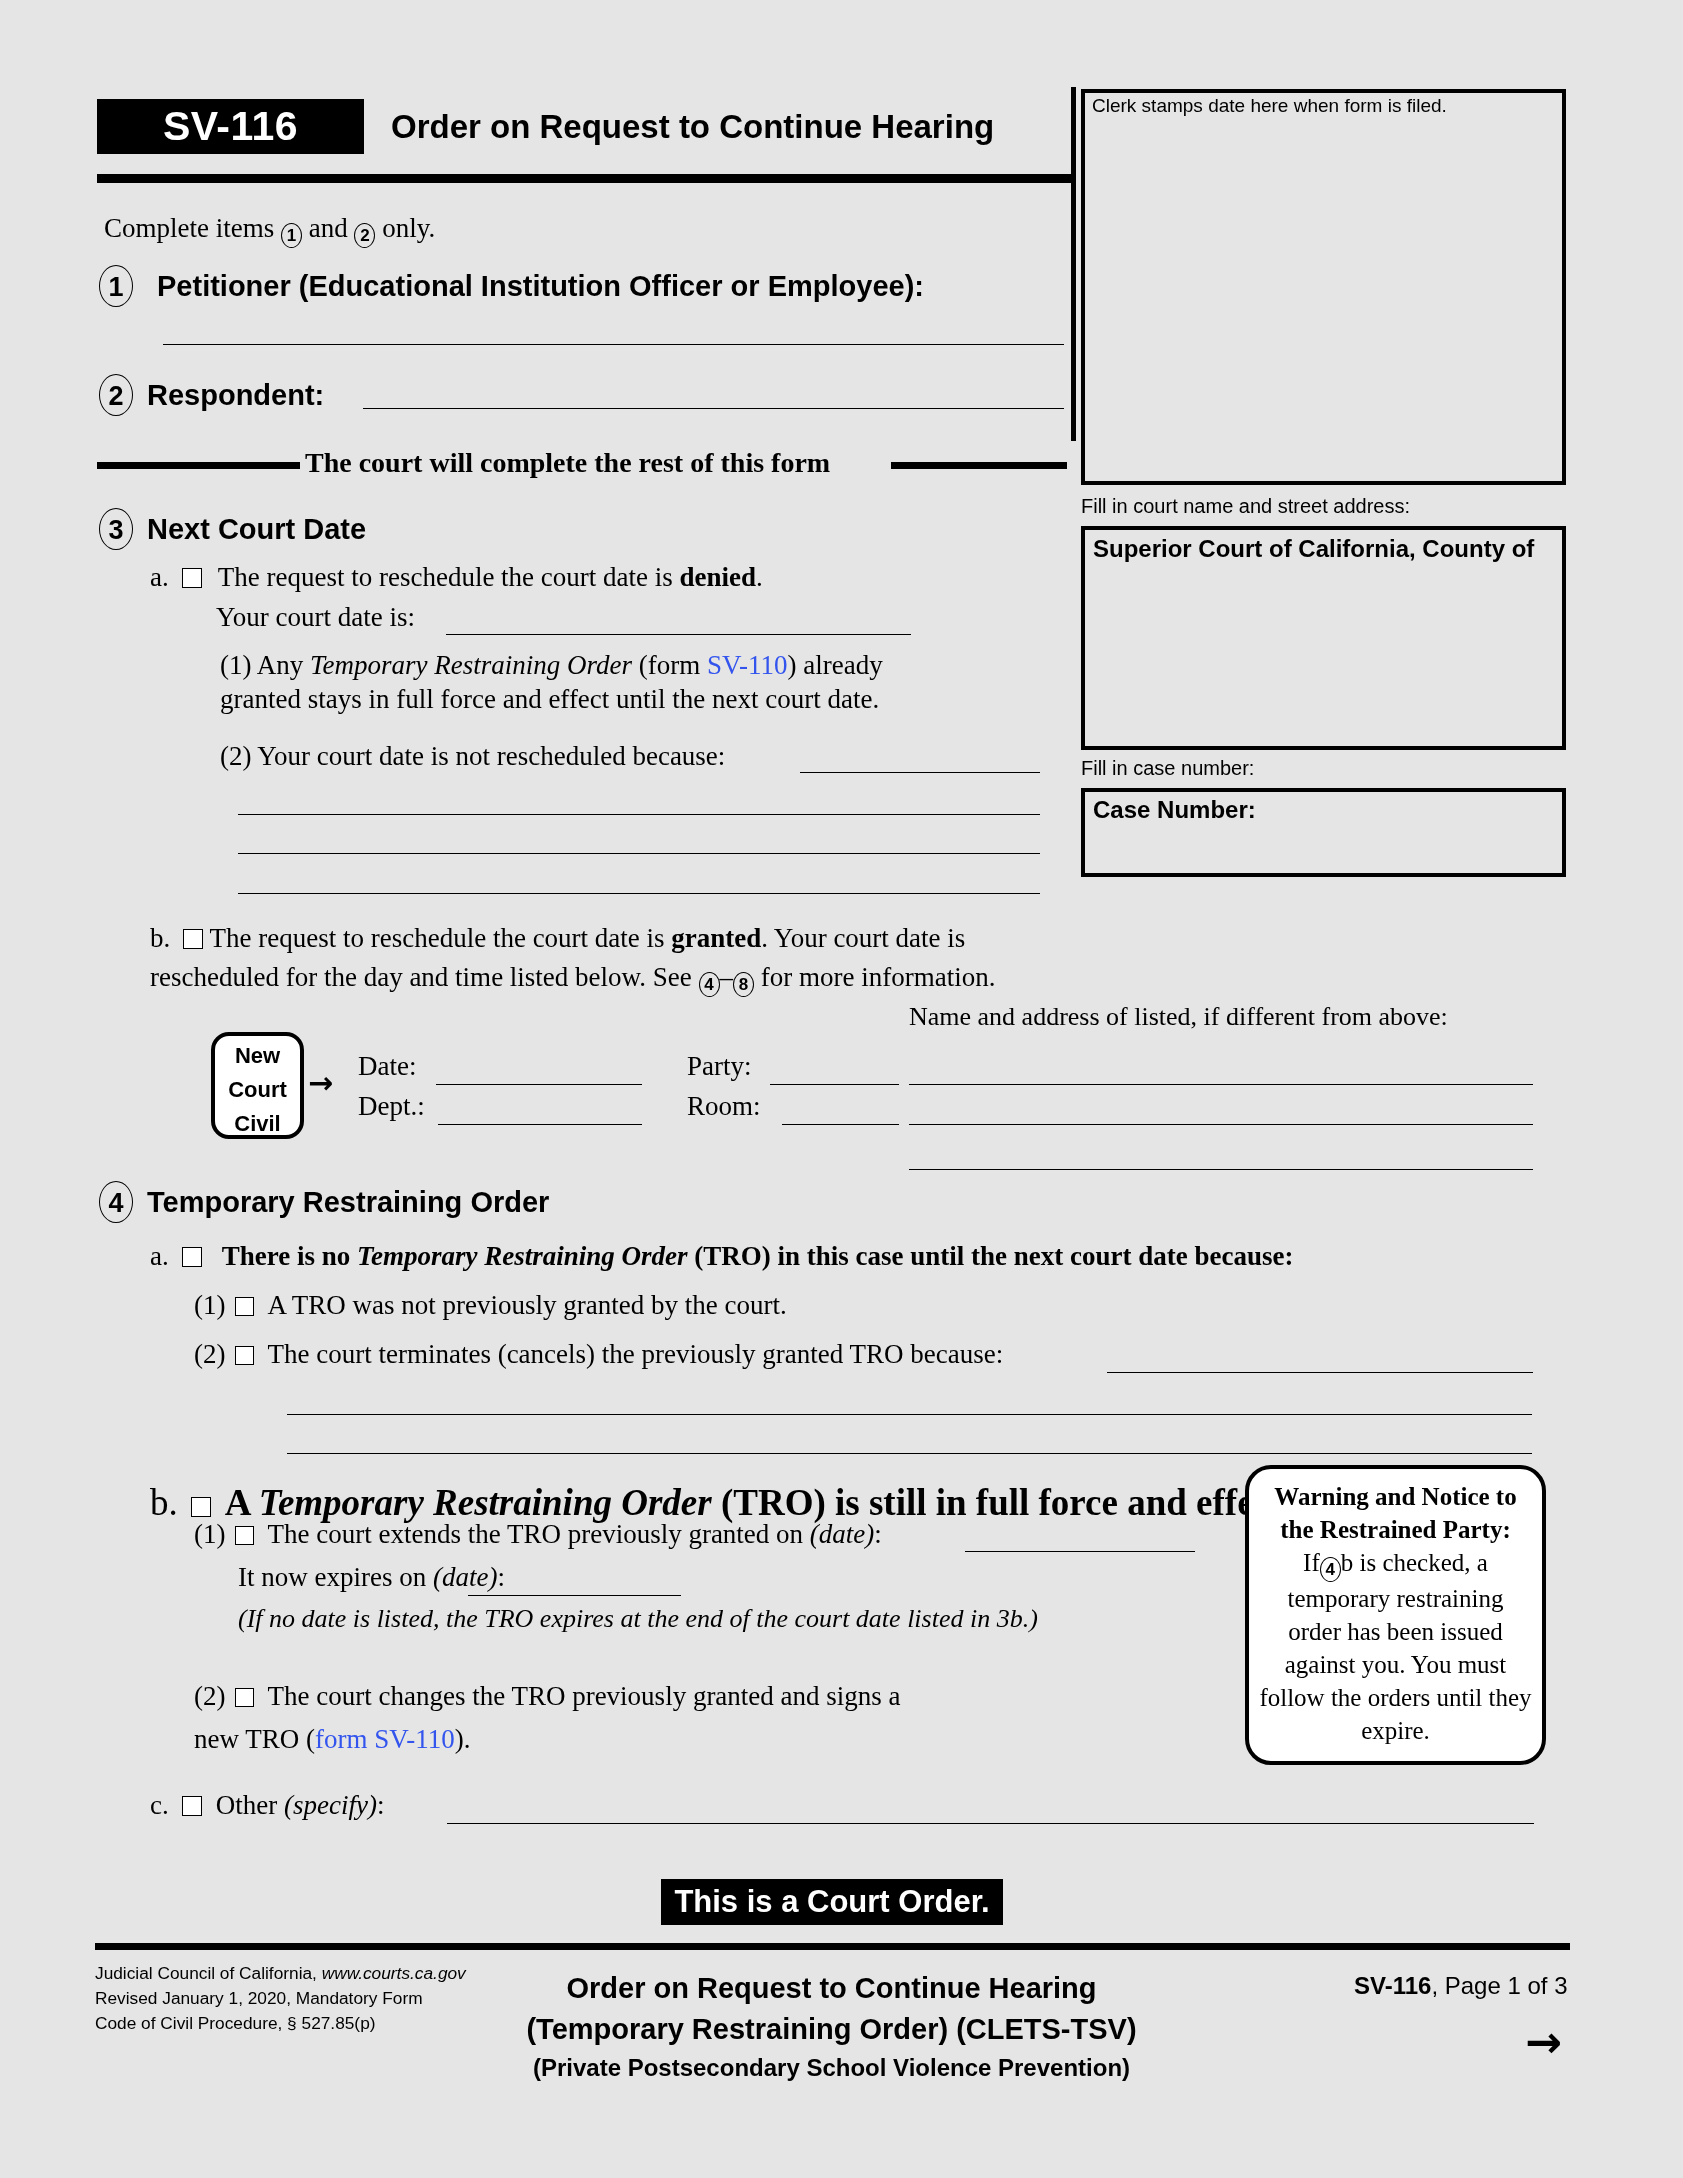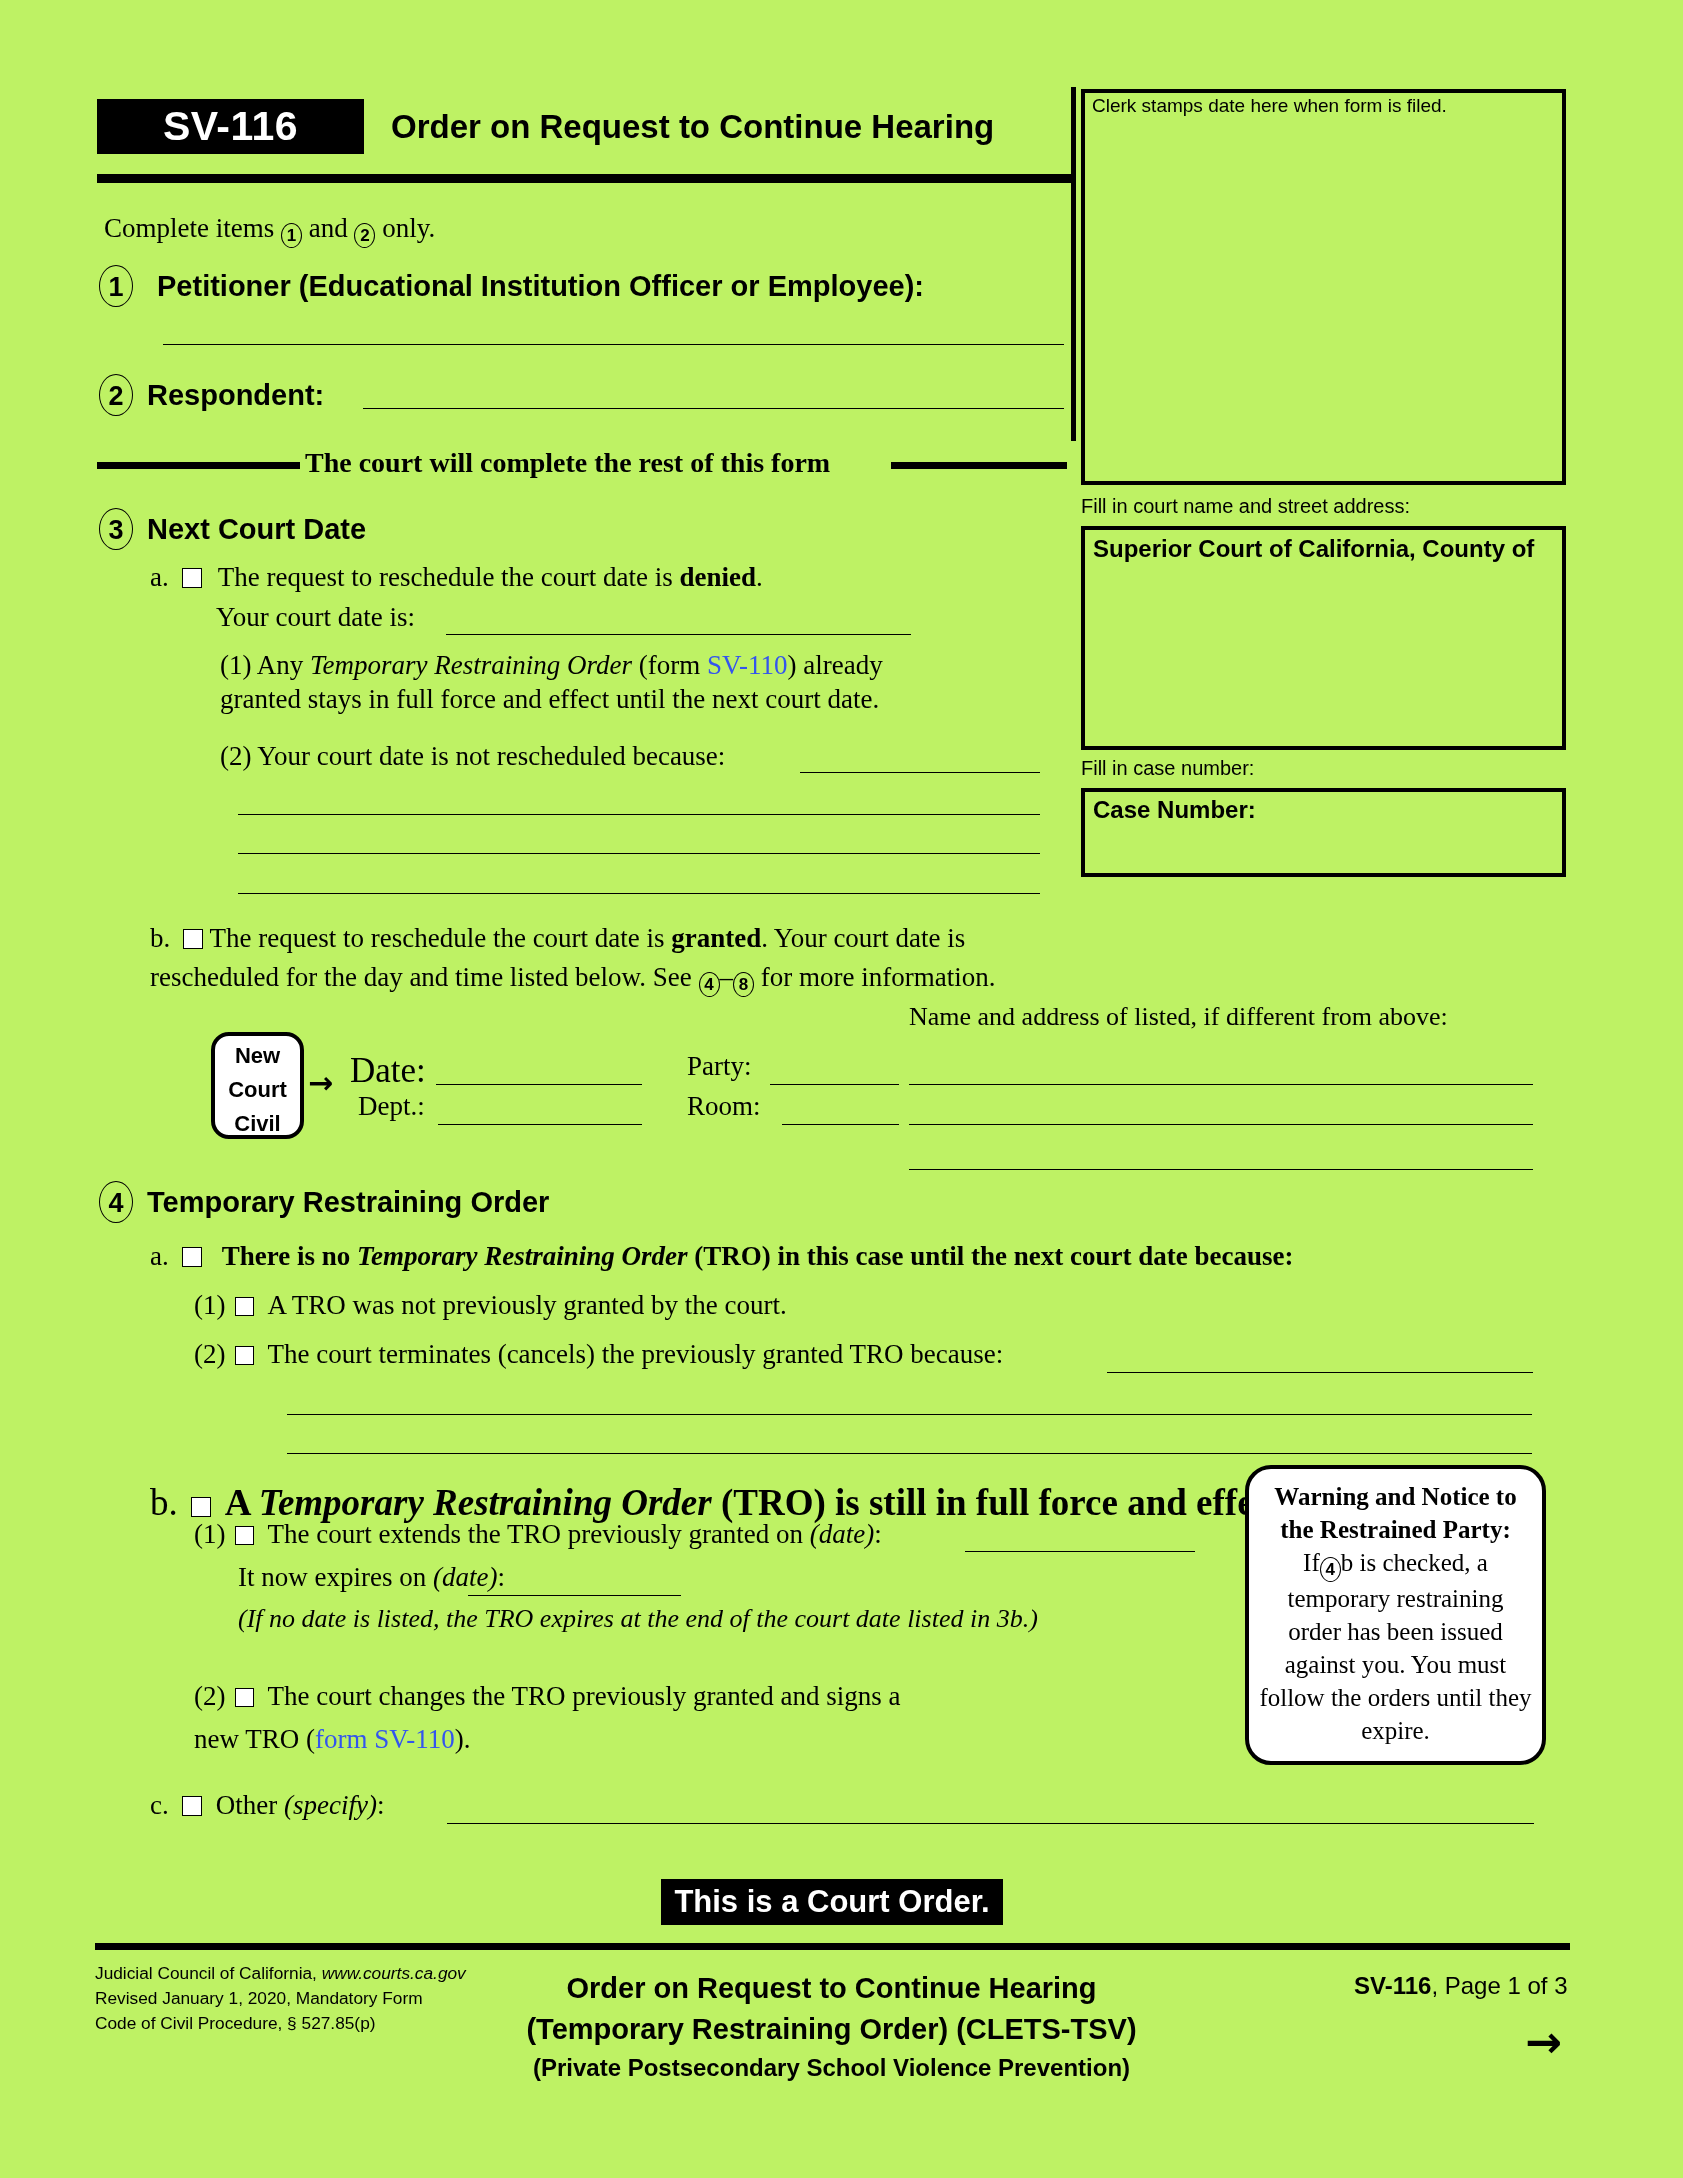--- a/index.html
+++ b/index.html
@@ -4,21 +4,21 @@
 <style>
   html, body {
     margin: 0;
     padding: 0;
     background: #ffffff;
   }
   .page {
     position: relative;
     width: 1683px;
     height: 2178px;
-    background: #bef264;
+    background: #e5e5e5;
     font-family: "Liberation Serif", serif;
     color: #000000;
     overflow: hidden;
   }
 
   
   .abs { position: absolute; }
   .bold { font-weight: bold; }
   .ital { font-style: italic; }
   .blue { color: #3355ee; }
@@ -259,21 +259,21 @@
     padding-top: 3px;
     background: #fff;
   }
   #newcourtdate-arrow {
     left: 308px; top: 1068px;
     font-size: 30px;
     line-height: 1;
     font-family: "DejaVu Sans", sans-serif;
   }
 
-  #ncd-date-label { left: 350px; top: 1051px; font-size: 35px; }
+  #ncd-date-label { left: 358px; top: 1051px; font-size: 27px; }
   #ncd-date-line  { left: 436px; top: 1084px; width: 206px; }
   #ncd-time-label { left: 687px; top: 1051px; font-size: 27px; }
   #ncd-time-line  { left: 770px; top: 1084px; width: 129px; }
   #ncd-addr-line1 { left: 909px; top: 1084px; width: 624px; }
 
   #ncd-dept-label { left: 358px; top: 1091px; font-size: 27px; }
   #ncd-dept-line  { left: 438px; top: 1124px; width: 204px; }
   #ncd-room-label { left: 687px; top: 1091px; width: 119px; font-size: 27px; }
   #ncd-room-line  { left: 782px; top: 1124px; width: 117px; }
   #ncd-addr-line2 { left: 909px; top: 1124px; width: 624px; }

